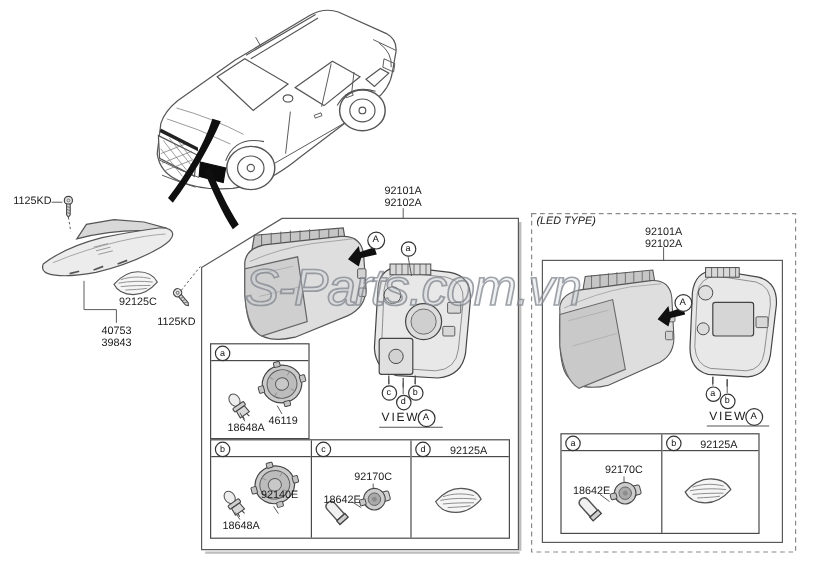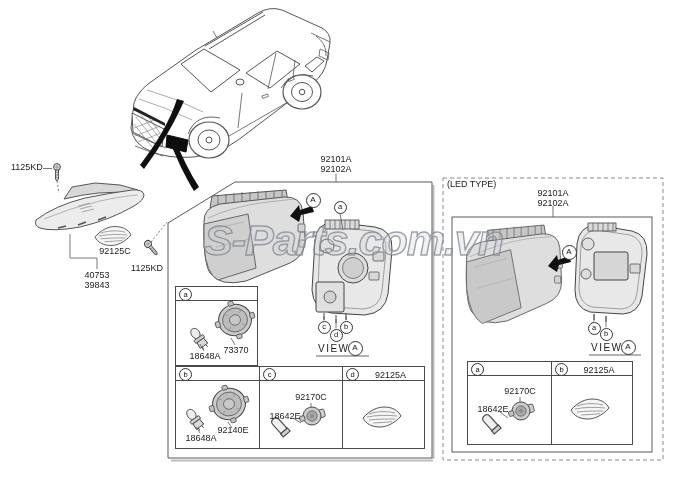--- a/index.html
+++ b/index.html
@@ -18,21 +18,21 @@
   .coh{width:11px;height:11px;border:1px solid #333;border-radius:50%;background:#fff;
       display:flex;align-items:center;justify-content:center;font-size:7.5px;color:#111;
       margin:1px 0 0 3px;flex:0 0 auto;}
   .tbl{position:absolute;border:1px solid #4a4a4a;box-sizing:border-box;background:transparent;}
   .hdr{height:13px;border-bottom:1px solid #4a4a4a;display:flex;align-items:flex-start;position:relative;}
   .hdr-part{position:absolute;left:14px;right:0;top:2.5px;text-align:center;font-size:9px;color:#1a1a1a;}
   .cols{display:flex;height:100%;}
   .cell{box-sizing:border-box;height:100%;}
   .cell + .cell{border-left:1px solid #4a4a4a;}
   .view-word{position:absolute;font-size:10px;letter-spacing:1.5px;color:#1a1a1a;}
-  .wm{position:absolute;left:204px;top:216px;width:300px;font-style:italic;font-weight:700;
+  .wm{position:absolute;left:204px;top:216px;width:300px;font-style:italic;font-weight:400;
       font-size:43px;letter-spacing:-1px;color:rgba(205,209,215,0.30);
       -webkit-text-stroke:1.4px rgba(128,134,142,0.75);pointer-events:none;}
 </style>
 </head>
 <body>
 
 <div class="canvas">
 
 <svg width="691" height="479" viewBox="0 0 691 479">
   <defs>
@@ -284,29 +284,29 @@
   <span style="display:block;">39843</span>
 </div>
 <div class="lbl ctr two" style="left:336px;top:155px;">
   <span style="display:block;">92101A</span>
   <span style="display:block;">92102A</span>
 </div>
 <div class="lbl ctr two" style="left:553px;top:189px;">
   <span style="display:block;">92101A</span>
   <span style="display:block;">92102A</span>
 </div>
-<div class="lbl" style="left:447px;top:180px;">(LED TYPE)</div>
+<div class="lbl" style="left:447px;top:180px;font-style:italic;">(LED TYPE)</div>
 
 <div class="view-word" style="left:318px;top:343px;">VIEW</div>
 <div class="view-word" style="left:591px;top:342px;">VIEW</div>
 
 <div class="lbl ctr" style="left:205px;top:351.5px;">18648A</div>
-<div class="lbl ctr" style="left:236px;top:345.5px;">73370</div>
+<div class="lbl ctr" style="left:236px;top:345.5px;">46119</div>
 <div class="lbl ctr" style="left:201px;top:433.5px;">18648A</div>
-<div class="lbl ctr" style="left:233px;top:426px;">92140E</div>
+<div class="lbl ctr" style="left:233px;top:408px;">92140E</div>
 <div class="lbl ctr" style="left:311px;top:393px;">92170C</div>
 <div class="lbl ctr" style="left:285px;top:411.5px;">18642E</div>
 <div class="lbl ctr" style="left:520px;top:387px;">92170C</div>
 <div class="lbl ctr" style="left:493px;top:405px;">18642E</div>
 
 <div class="co" style="left:333.5px;top:200.5px;">a</div>
 <div class="co" style="left:317.5px;top:320.5px;">c</div>
 <div class="co" style="left:329.5px;top:328.5px;">d</div>
 <div class="co" style="left:339.5px;top:320.5px;">b</div>
 <div class="co" style="left:587.5px;top:321.5px;">a</div>

